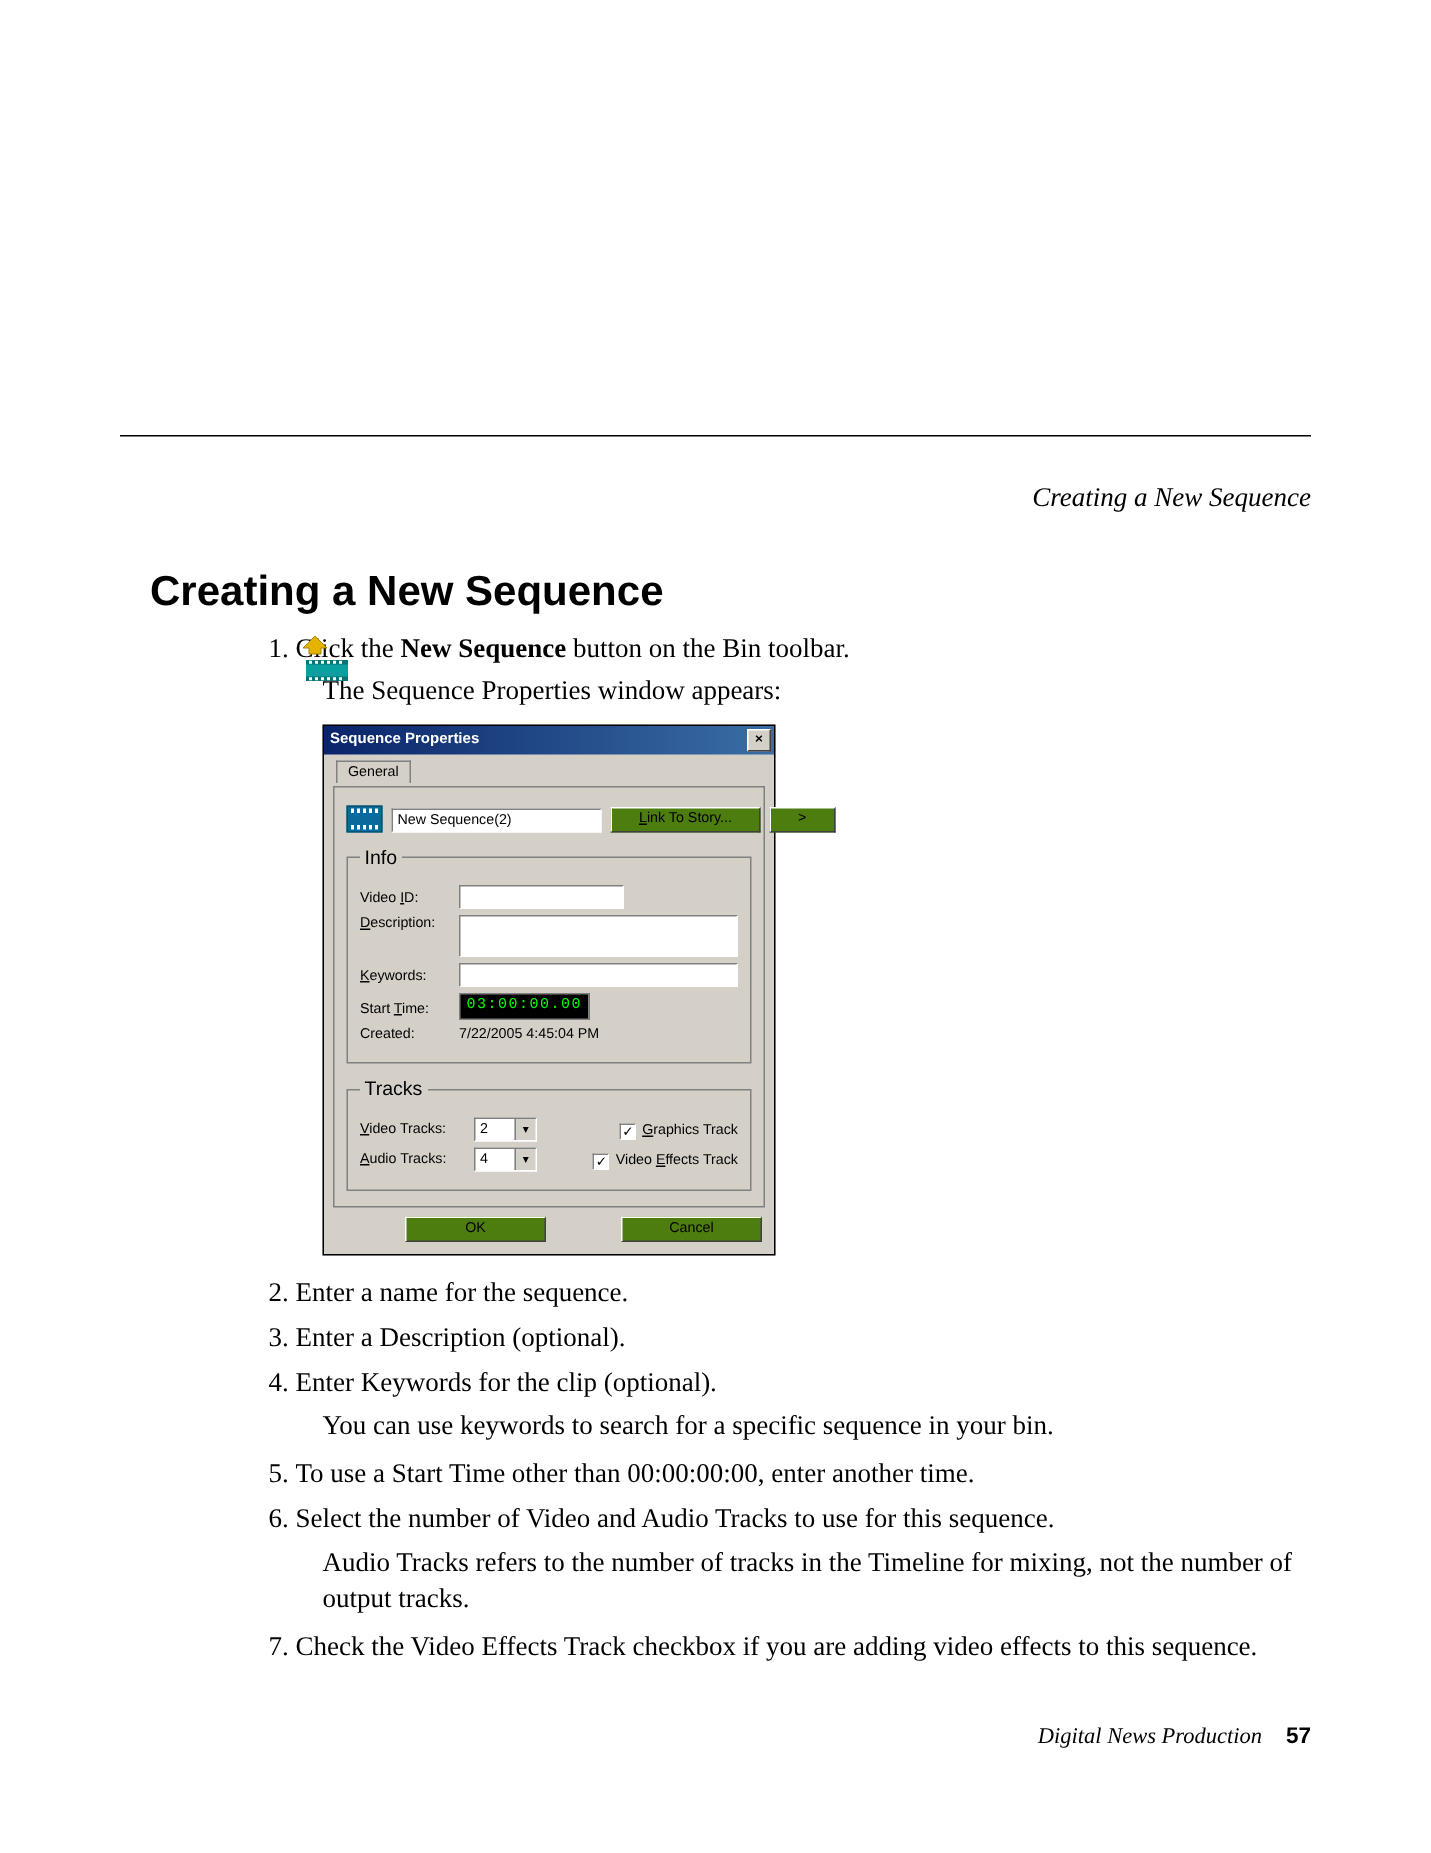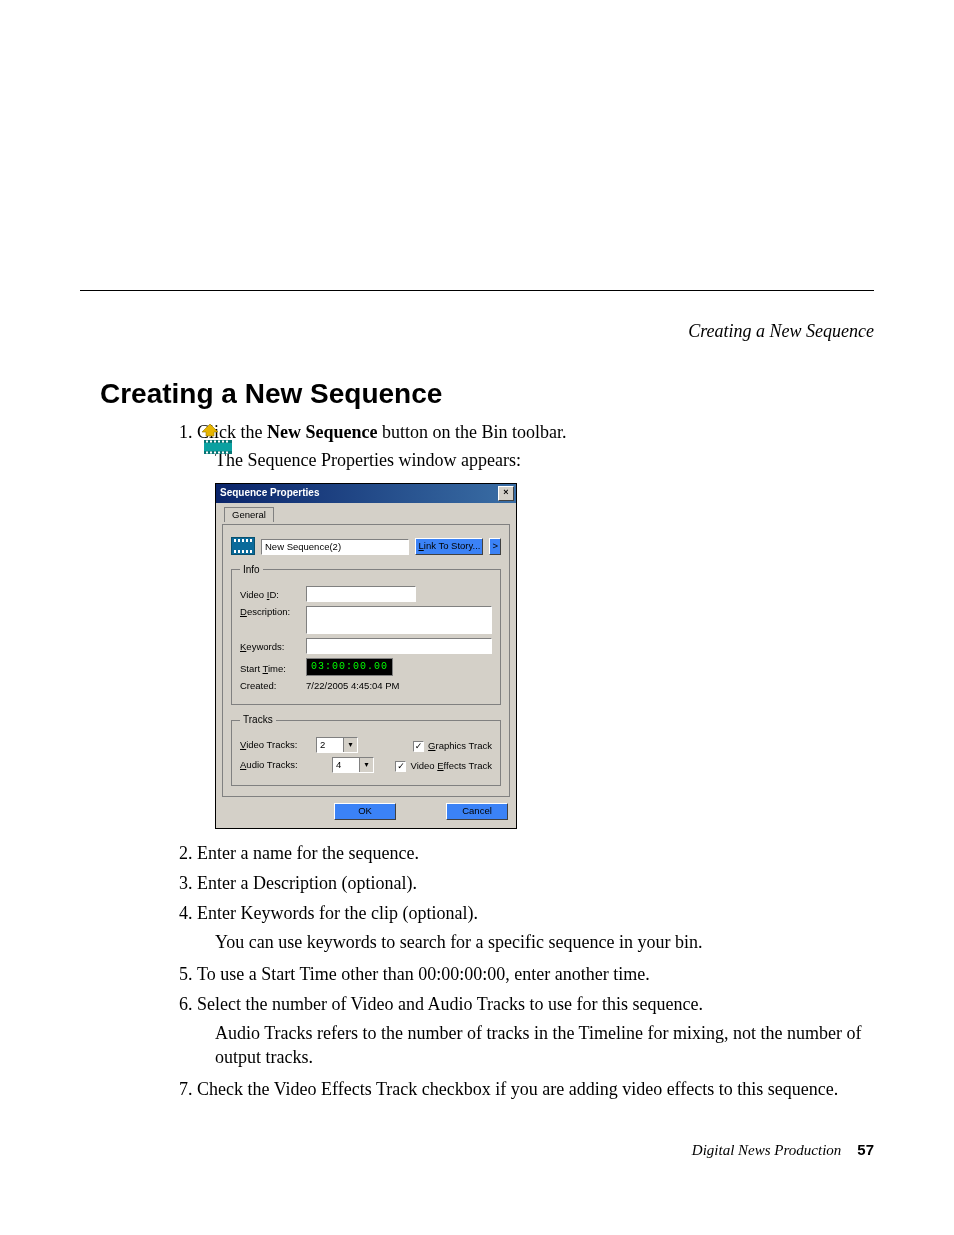--- a/index.html
+++ b/index.html
@@ -122,36 +122,36 @@
     border-right-color: #fff;
     border-bottom-color: #fff;
     background: #fff;
     height: 16px;
     padding: 0 3px;
     font-family: Tahoma, Arial, sans-serif;
     font-size: 9.5px;
     box-sizing: border-box;
   }
   .btn3d {
-    background: #3b82f6;
+    background: #4d7c0f;
     border: 1px solid #fff;
     border-right-color: #404040;
     border-bottom-color: #404040;
-    padding: 1px 2px;
+    padding: 1px 18px;
     font-family: Tahoma, Arial, sans-serif;
     font-size: 9.5px;
     white-space: nowrap;
   }
   fieldset.grp {
     border: 1px solid #808080;
     margin: 8px 0 0 0;
     padding: 6px 8px 8px 8px;
   }
   fieldset.grp legend {
-    font-size: 10px;
+    font-size: 13px;
     padding: 0 3px;
   }
   .lbl { width: 60px; flex: 0 0 auto; }
   .lbl2 { width: 70px; flex: 0 0 auto; }
   .start-time-box {
     background: #000;
     color: #0f0;
     font-family: "Courier New", monospace;
     font-size: 10px;
     padding: 1px 4px;
@@ -312,21 +312,21 @@
                           <span class="sel-val">2</span>
                           <span class="sel-btn">▾</span>
                         </span>
                       </span>
                       <span class="chk">
                         <span class="chk-box">✓</span>
                         <span><span class="u">G</span>raphics Track</span>
                       </span>
                     </div>
                     <div class="row" style="justify-content:space-between;">
-                      <span style="display:flex; align-items:center; gap:22px;">
+                      <span style="display:flex; align-items:center; gap:6px;">
                         <span class="lbl2"><span class="u">A</span>udio Tracks:</span>
                         <span class="sel">
                           <span class="sel-val">4</span>
                           <span class="sel-btn">▾</span>
                         </span>
                       </span>
                       <span class="chk">
                         <span class="chk-box">✓</span>
                         <span>Video <span class="u">E</span>ffects Track</span>
                       </span>

